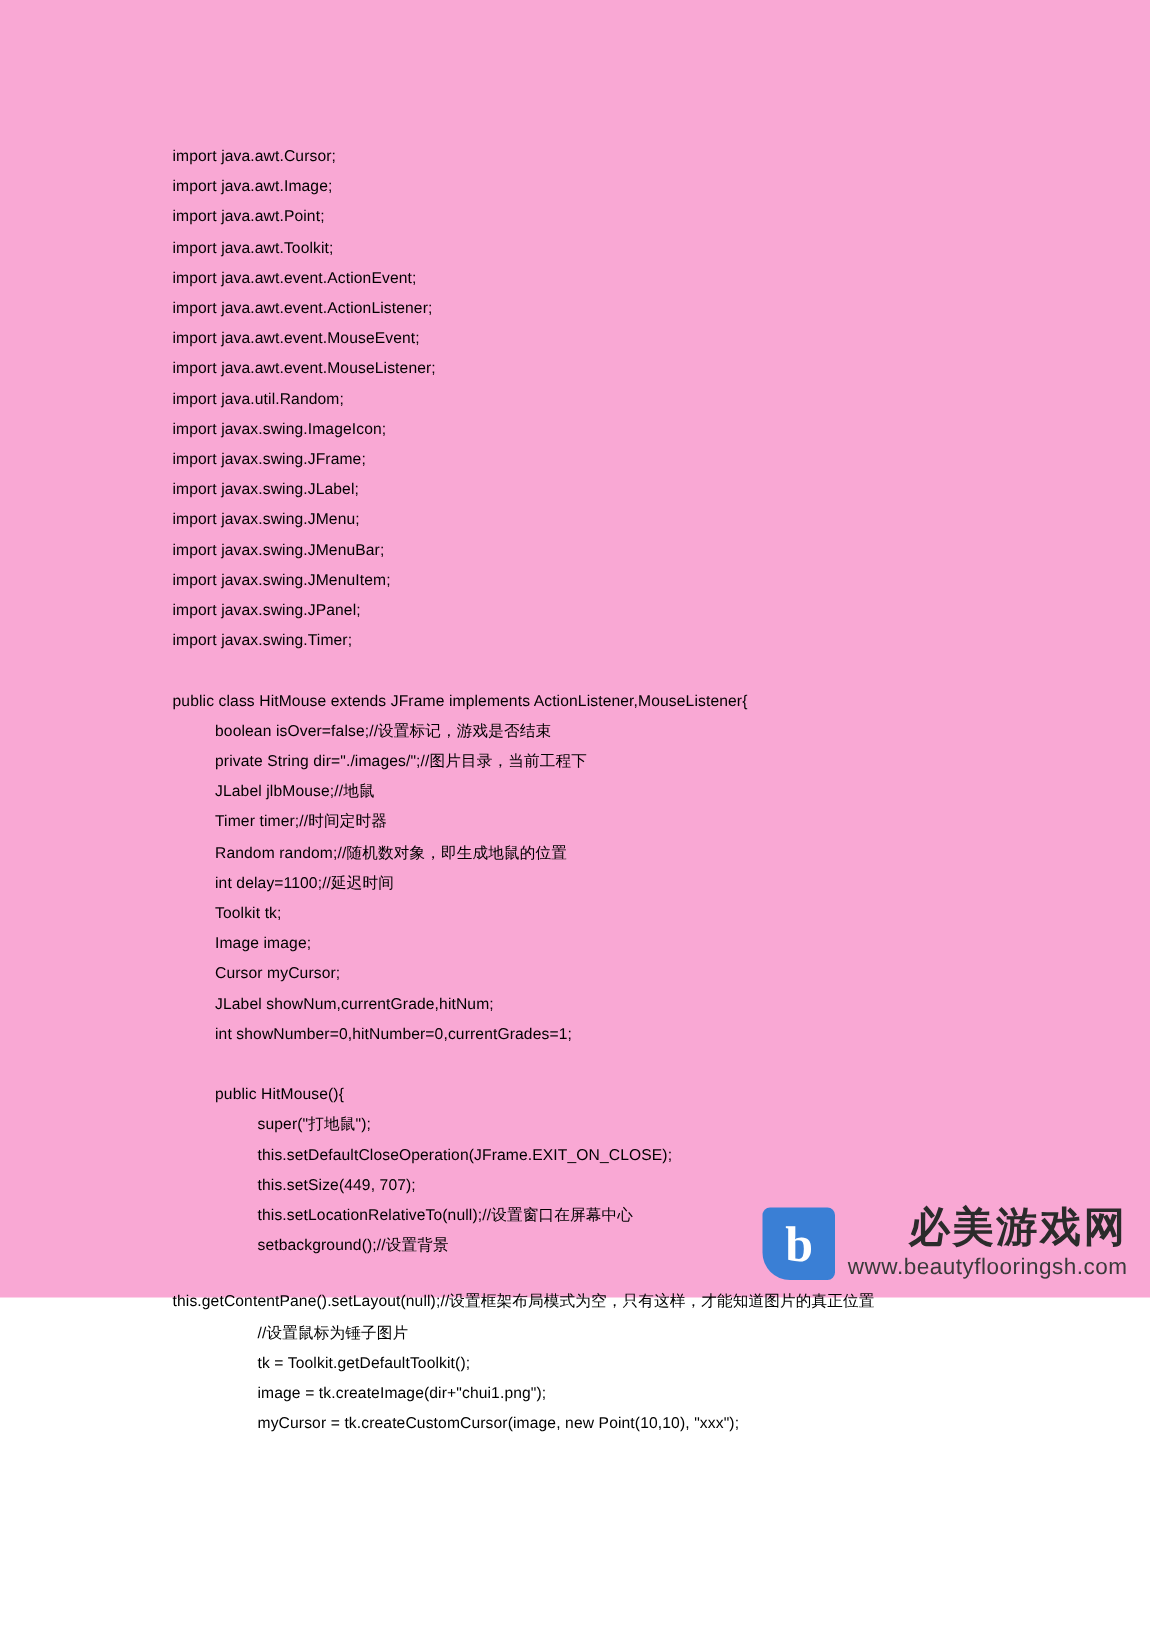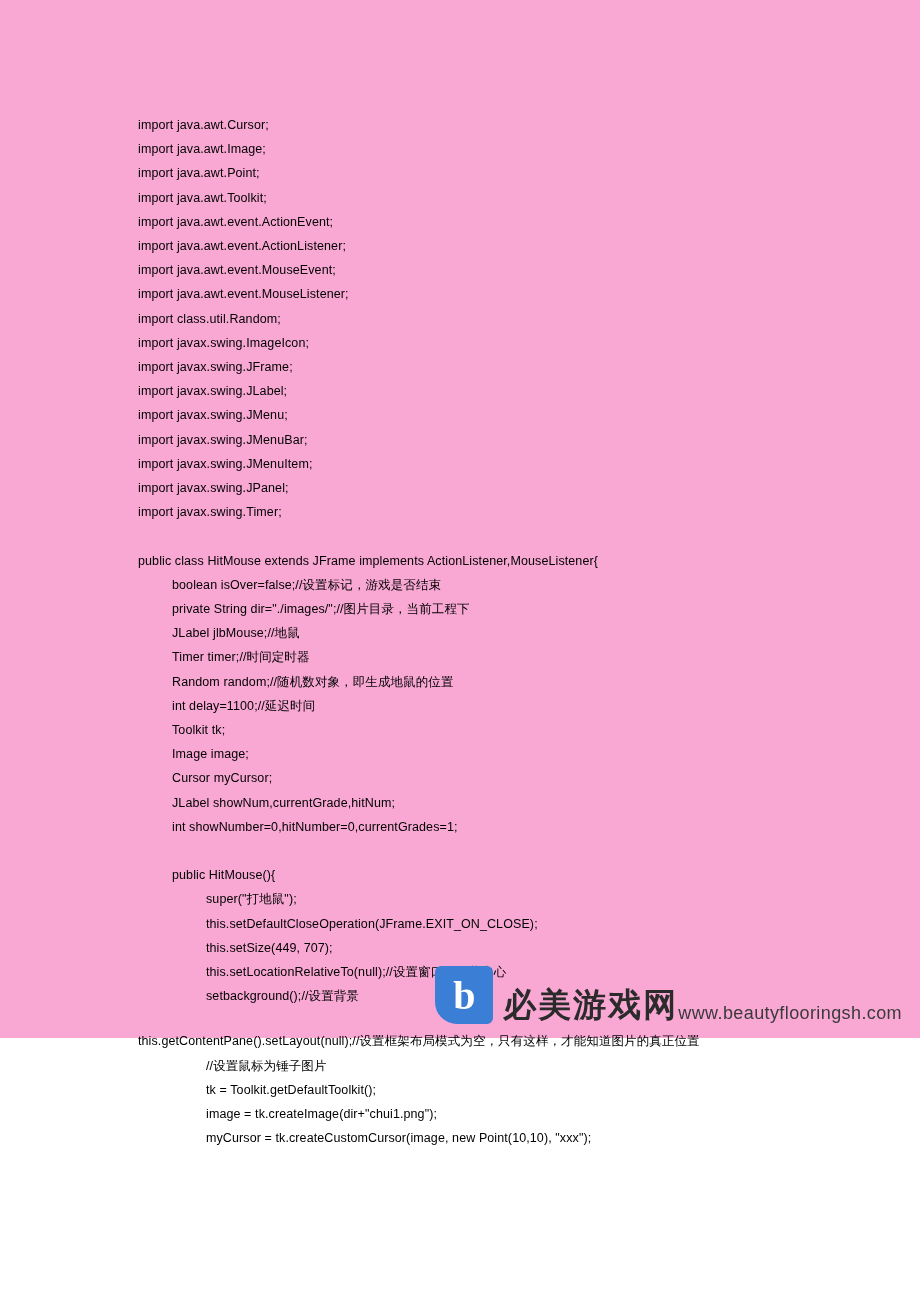--- a/index.html
+++ b/index.html
@@ -69,20 +69,21 @@
     display: flex;
     align-items: center;
     justify-content: center;
     color: #ffffff;
     font-size: 40px;
     font-weight: bold;
     font-family: "Liberation Serif", serif;
   }
   .wm-right {
     display: flex;
+    flex-direction: column;
     align-items: flex-end;
     justify-content: flex-end;
   }
   .wm-title {
     font-size: 33px;
     font-weight: bold;
     color: #2b2b2b;
     letter-spacing: 2px;
     line-height: 38px;
     font-family: "DejaVu Sans", sans-serif;
@@ -101,21 +102,21 @@
 
   <div class="code-block">
       <div class="line">import java.awt.Cursor;</div>
       <div class="line">import java.awt.Image;</div>
       <div class="line">import java.awt.Point;</div>
       <div class="line">import java.awt.Toolkit;</div>
       <div class="line">import java.awt.event.ActionEvent;</div>
       <div class="line">import java.awt.event.ActionListener;</div>
       <div class="line">import java.awt.event.MouseEvent;</div>
       <div class="line">import java.awt.event.MouseListener;</div>
-      <div class="line">import class.util.Random;</div>
+      <div class="line">import java.util.Random;</div>
       <div class="line">import javax.swing.ImageIcon;</div>
       <div class="line">import javax.swing.JFrame;</div>
       <div class="line">import javax.swing.JLabel;</div>
       <div class="line">import javax.swing.JMenu;</div>
       <div class="line">import javax.swing.JMenuBar;</div>
       <div class="line">import javax.swing.JMenuItem;</div>
       <div class="line">import javax.swing.JPanel;</div>
       <div class="line">import javax.swing.Timer;</div>
       <div class="line blank"></div>
       <div class="line">public class HitMouse extends JFrame implements ActionListener,MouseListener{</div>

